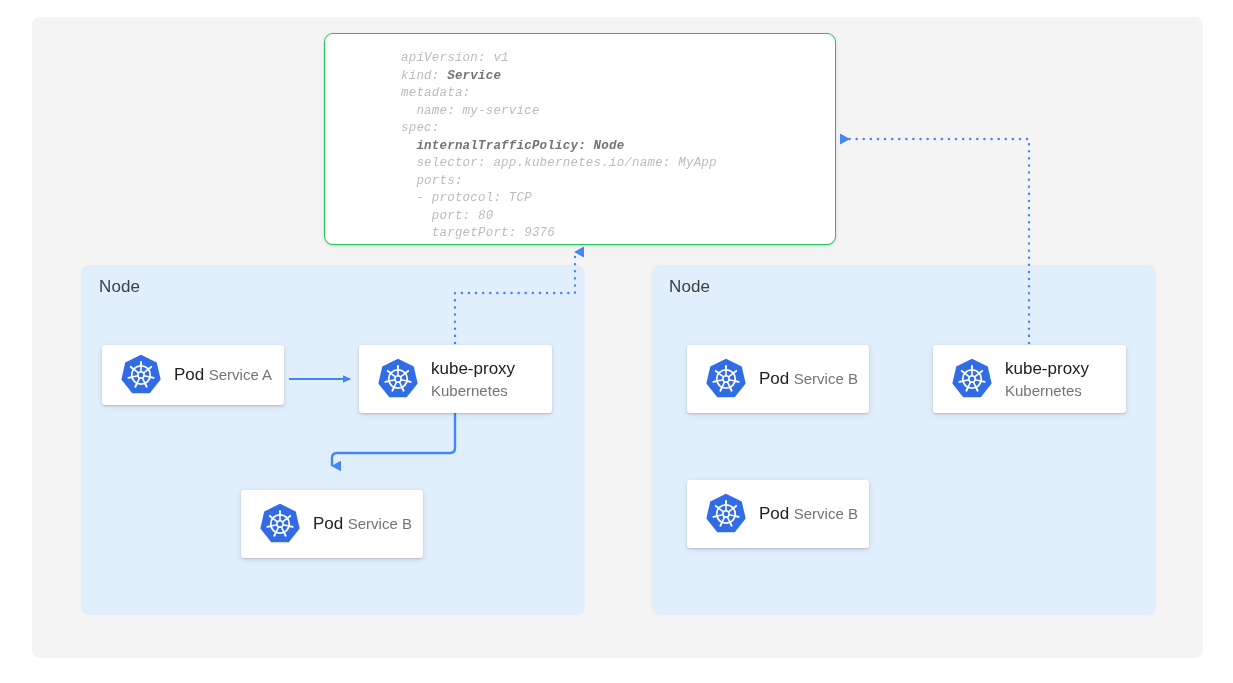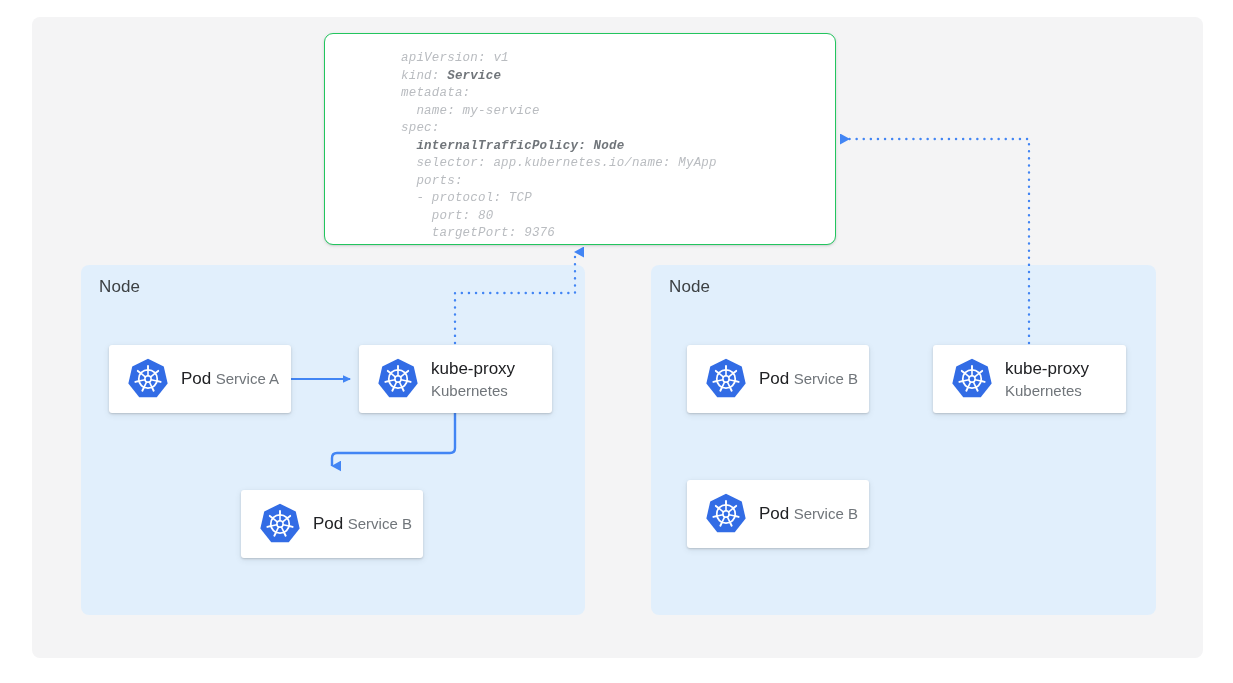--- a/index.html
+++ b/index.html
@@ -118,21 +118,21 @@
     white-space: nowrap;
   }
   .card .card-sub {
     font-size: 15px;
     color: #70757a;
     line-height: 21px;
     white-space: nowrap;
   }
 
   
-  #card-pod-a        { left: 109px; top: 345px; width: 182px; height: 68px; }
+  #card-pod-a        { left: 102px; top: 345px; width: 182px; height: 60px; }
   #card-kubeproxy-l  { left: 359px; top: 345px; width: 193px; height: 68px; }
   #card-pod-b-l      { left: 241px; top: 490px; width: 182px; height: 68px; }
   #card-pod-b-r1     { left: 687px; top: 345px; width: 182px; height: 68px; }
   #card-kubeproxy-r  { left: 933px; top: 345px; width: 193px; height: 68px; }
   #card-pod-b-r2     { left: 687px; top: 480px; width: 182px; height: 68px; }
 </style>
 </head>
 <body>
 
 <div id="stage">

